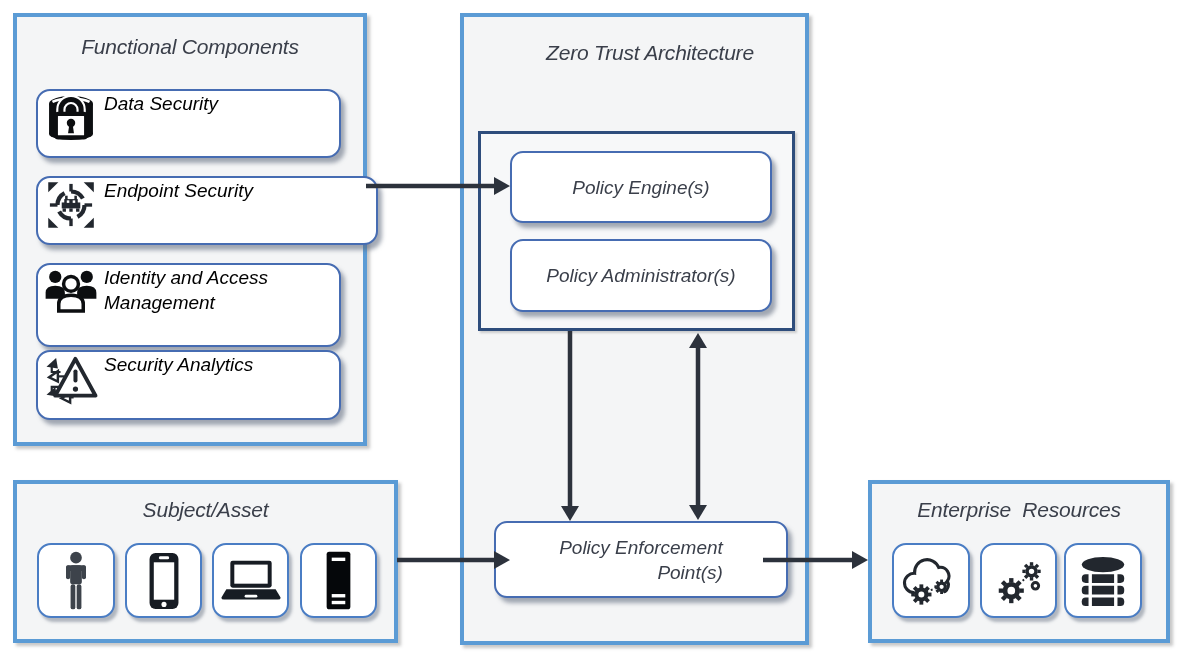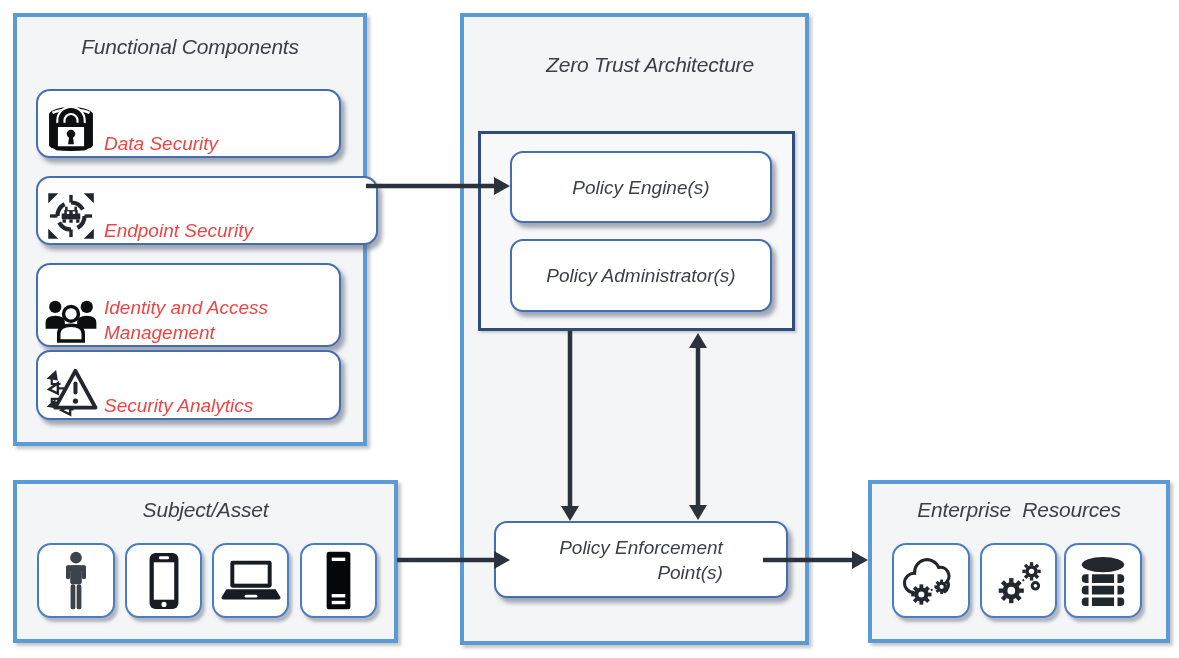--- a/index.html
+++ b/index.html
@@ -26,21 +26,21 @@
     position:absolute;background:#fff;border:2.5px solid #466cb2;border-radius:13px;
     box-shadow:4px 5px 4px rgba(90,100,120,.55);box-sizing:border-box;
     display:flex;align-items:center;justify-content:center;text-align:center;
     font-size:19px;line-height:25px;color:#3a3f4a;
   }
   .node .txt{display:block;text-align:right;}
   
   .item{
     position:absolute;background:#fff;border:2.5px solid #466cb2;border-radius:14px;
     box-shadow:4px 5px 4px rgba(90,100,120,.55);box-sizing:border-box;
-    display:flex;align-items:flex-end;font-size:19px;line-height:25px;color:#ef4444;
+    display:flex;align-items:flex-start;font-size:19px;line-height:25px;color:#000000;
   }
   .item .ico{flex:0 0 66px;display:flex;align-items:center;justify-content:center;}
   .item .lbl{flex:1;text-align:left;}
   
   .card{
     position:absolute;background:#fff;border:2.5px solid #4a7dc4;border-radius:14px;
     box-shadow:3px 4px 3px rgba(110,120,135,.5);box-sizing:border-box;
     display:flex;align-items:center;justify-content:center;
   }
   .arrow-layer{position:absolute;left:0;top:0;z-index:40;pointer-events:none;}
@@ -138,21 +138,21 @@
         <polygon points="21,52 31,46 31,57" fill="#fff" stroke="#22272e" stroke-width="2.8"></polygon>
         <path d="M37 7 L60 49 H14 Z" fill="#fff" stroke="#22272e" stroke-width="4.5" stroke-linejoin="round"></path>
         <rect x="34.8" y="19" width="4.6" height="15" rx="2.2" fill="#22272e"></rect>
         <circle cx="37.1" cy="41.5" r="3" fill="#22272e"></circle>
       </svg>
     </span>
     <span class="lbl">Security Analytics</span>
   </div>
 
   <div class="panel" style="left:460px;top:13px;width:349px;height:632px;">
-    <div class="panel-title" style="top:36px;padding-left:31px;">Zero Trust Architecture</div>
+    <div class="panel-title" style="top:24px;padding-left:31px;">Zero Trust Architecture</div>
   </div>
 
   <div class="group-box" style="left:478px;top:131px;width:317px;height:200px;"></div>
 
   <div class="node" style="left:510px;top:151px;width:262px;height:72px;">
     <span class="txt">Policy Engine(s)</span>
   </div>
 
   <div class="node" style="left:510px;top:239px;width:262px;height:73px;">
     <span class="txt">Policy Administrator(s)</span>

